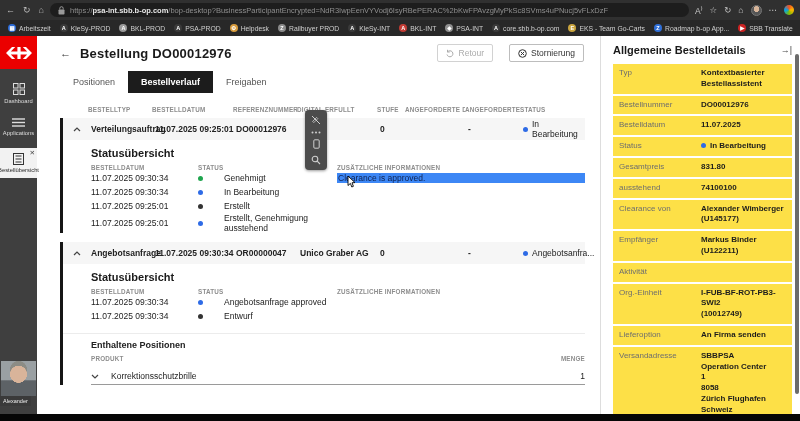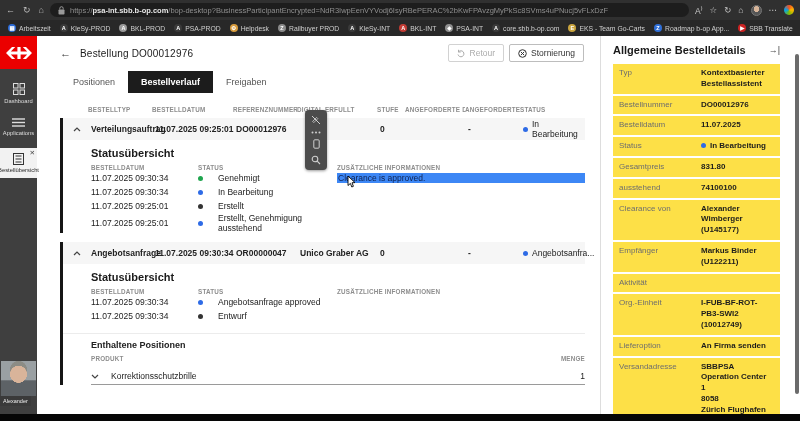--- a/index.html
+++ b/index.html
@@ -33,22 +33,22 @@
   .rail-avatar { width:35px; height:35px; margin:0 1px; background:
       radial-gradient(circle at 50% 38%, #d9b49a 0 30%, transparent 31%),
       radial-gradient(circle at 50% 24%, #8c8c85 0 26%, transparent 27%),
       linear-gradient(180deg,#9aa0a3 0 55%, #5d6266 56% 100%); }
   .rail-user-chip { background:#3a3a3a; color:#eee; font-size:5.5px; padding:2px 3px; width:fit-content; }
 
   
   .main { flex:1; position:relative; padding:6px 0 0 23px; overflow:hidden; }
   .main-head { display:flex; align-items:center; height:22px; padding-right:16px; }
   .back-arrow { font-size:11px; color:#333; margin-right:9px; }
-  .page-title { font-size:10px; font-weight:normal; color:#1a1a1a; letter-spacing:0.2px; }
-  .head-actions { margin-left:auto; display:flex; gap:5px; }
+  .page-title { font-size:13px; font-weight:bold; color:#1a1a1a; letter-spacing:0.2px; }
+  .head-actions { margin-left:auto; display:flex; gap:16px; }
   .btn { display:flex; align-items:center; gap:4px; border:1px solid #bdbdbd; border-radius:2px; background:#fff; height:18px; padding:0 8px; font-size:8.5px; color:#333; }
   .btn.disabled { color:#ababab; border-color:#d2d2d2; }
   .btn svg { flex:none; }
 
   .tabs { display:flex; margin-top:7px; }
   .tab { font-size:9px; color:#555; padding:6px 13px; }
   .tab.active { background:#1c1c1c; color:#fff; font-weight:bold; }
 
   .htable { margin:9px 16px 0 0; width:525px; font-size:8.5px; color:#222; }
   .hcols, .grow { display:grid; grid-template-columns:28px 64px 81px 64px 80px 28px 60px 55px auto; align-items:center; }
@@ -60,36 +60,36 @@
   .grow .chev { display:flex; justify-content:center; }
   .cell-num { text-align:left; }
   .status-cell { display:flex; align-items:center; gap:4px; font-weight:normal; }
   .dot { width:5px; height:5px; border-radius:50%; flex:none; }
 
   .ssec { padding:7px 0 6px 28px; background:#fff; }
   .ssec-title { font-size:11px; font-weight:bold; color:#1a1a1a; margin-bottom:5px; }
   .sgrid-h, .sgrid { display:grid; grid-template-columns:107px 139px auto; align-items:center; }
   .sgrid-h span { font-size:6.3px; font-weight:bold; color:#8d8d8d; letter-spacing:0.2px; }
   .sgrid { height:14px; }
-  .sgrid .st { display:flex; align-items:center; gap:15px; }
+  .sgrid .st { display:flex; align-items:center; gap:21px; }
   .info-text.selected { background:#3d87f5; color:#0e2250; padding:0 1px; }
 
   .psec { padding:6px 0 0 28px; border-top:1px solid #ececec; margin-top:4px; }
   .psec-title { font-size:9px; font-weight:bold; margin-bottom:5px; }
   .pgrid-h { display:flex; justify-content:space-between; font-size:6.3px; font-weight:bold; color:#8d8d8d; letter-spacing:0.2px; padding-bottom:5px; }
   .pgrid { display:grid; grid-template-columns:20px auto 40px; align-items:center; height:18px; border-bottom:1px solid #9a9a9a; margin-right:0; }
   .pgrid .menge { text-align:right; }
 
   
   .sel-toolbar { position:absolute; left:268px; top:74px; width:22px; height:60px; background:#4c4c4c; border-radius:4px; box-shadow:0 1px 3px rgba(0,0,0,.4); display:flex; flex-direction:column; align-items:center; justify-content:space-evenly; z-index:20; }
   .cursor-arrow { position:absolute; left:310px; top:139px; z-index:21; }
 
   
   .vdivider { width:1px; background:#ddd; flex:none; }
-  .panel { width:199px; flex:none; position:relative; padding:8px 20px 0 12px; overflow:hidden; }
+  .panel { width:199px; flex:none; position:relative; padding:8px 8px 0 12px; overflow:hidden; }
   .panel-head { display:flex; align-items:center; justify-content:space-between; margin-bottom:8px; }
   .panel-title { font-size:11px; font-weight:bold; color:#1a1a1a; }
   .collapse-ico { font-size:9px; color:#444; }
   .drow { background:#fde047; display:flex; padding:4px 6px; margin-bottom:2px; min-height:14px; }
   .dlabel { width:82px; flex:none; font-size:8px; color:#6e6e6e; line-height:1.35; }
   .dvalue { flex:1; font-size:8px; color:#1c1c1c; font-weight:bold; line-height:1.35; white-space:pre-line; display:flex; align-items:flex-start; gap:4px; }
   .ddot { width:5px; height:5px; border-radius:50%; margin-top:2px; flex:none; }
   .panel-scroll { position:absolute; right:1px; top:18px; width:4px; height:340px; background:#6b6b6b; border-radius:2px; }
 </style>
 </head>

